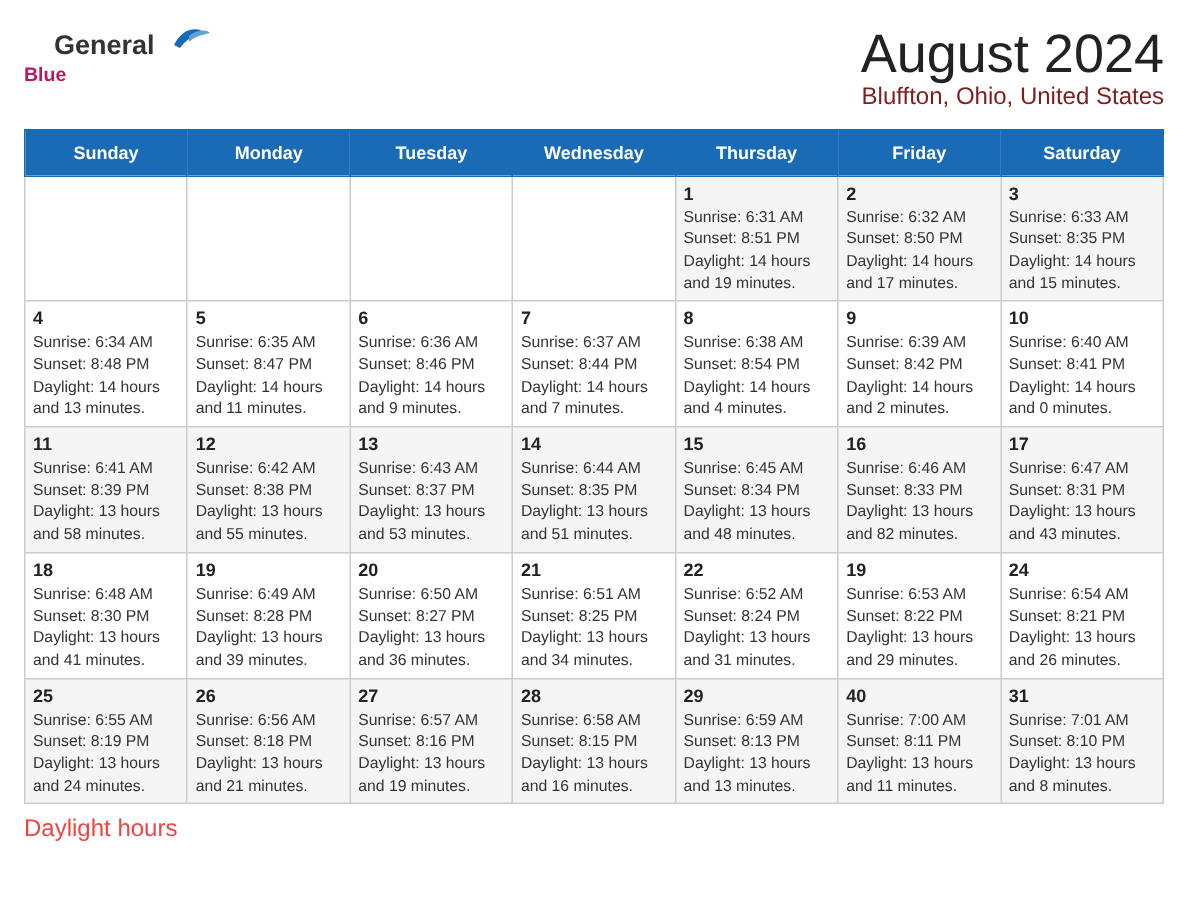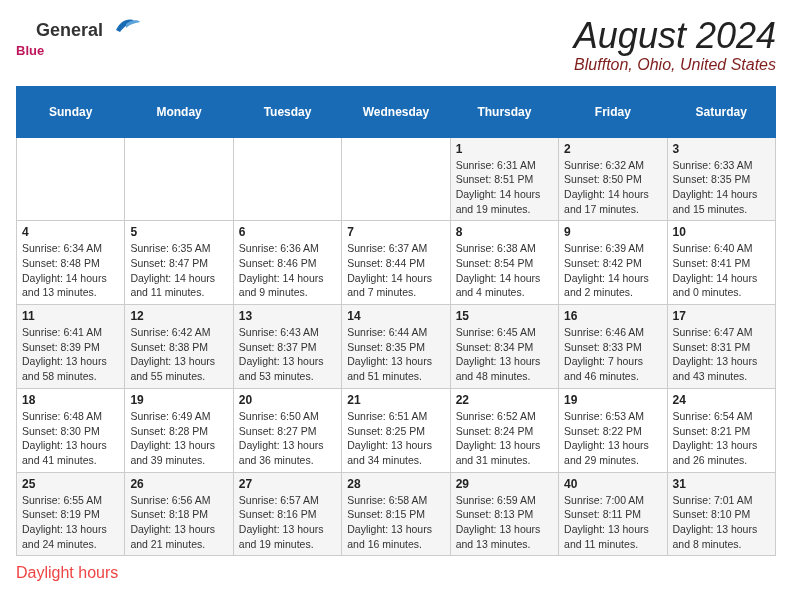--- a/index.html
+++ b/index.html
@@ -38,42 +38,41 @@
       width: 28px;
       height: 20px;
       margin-left: 4px;
     }
     .logo-row {
       display: flex;
       align-items: center;
     }
     .title-block {
       text-align: right;
-      font-style: italic;
     }
     .title-block h1 {
       font-size: 36px;
       font-weight: normal;
       color: #222;
       line-height: 1.1;
     }
     .title-block h2 {
       font-size: 16px;
       font-weight: normal;
       color: #7f1d1d;
     }
     .calendar-table {
       width: 100%;
       border-collapse: collapse;
       font-size: 11px;
     }
     .calendar-table thead tr th {
       background: #1a6bb5;
       color: #fff;
-      padding: 18px 4px;
+      padding: 8px 4px;
       font-size: 12px;
       font-weight: bold;
       text-align: center;
       border: 1px solid #1a6bb5;
     }
     .calendar-table tbody tr td {
       border: 1px solid #ccc;
       vertical-align: top;
       padding: 4px 5px;
       width: calc(100% / 7);
@@ -208,21 +207,21 @@
         <td>
           <span class="day-num">14</span>
           <div class="day-info"><span>Sunrise: 6:44 AM</span><br><span>Sunset: 8:35 PM</span><br><span>Daylight: 13 hours and 51 minutes.</span></div>
         </td>
         <td>
           <span class="day-num">15</span>
           <div class="day-info"><span>Sunrise: 6:45 AM</span><br><span>Sunset: 8:34 PM</span><br><span>Daylight: 13 hours and 48 minutes.</span></div>
         </td>
         <td>
           <span class="day-num">16</span>
-          <div class="day-info"><span>Sunrise: 6:46 AM</span><br><span>Sunset: 8:33 PM</span><br><span>Daylight: 7 hours and 46 minutes.</span></div>
+          <div class="day-info"><span>Sunrise: 6:46 AM</span><br><span>Sunset: 8:33 PM</span><br><span>Daylight: 13 hours and 82 minutes.</span></div>
         </td>
         <td>
           <span class="day-num">17</span>
           <div class="day-info"><span>Sunrise: 6:47 AM</span><br><span>Sunset: 8:31 PM</span><br><span>Daylight: 13 hours and 43 minutes.</span></div>
         </td>
       </tr>
       <tr>
         <td>
           <span class="day-num">18</span>
           <div class="day-info"><span>Sunrise: 6:48 AM</span><br><span>Sunset: 8:30 PM</span><br><span>Daylight: 13 hours and 41 minutes.</span></div>

